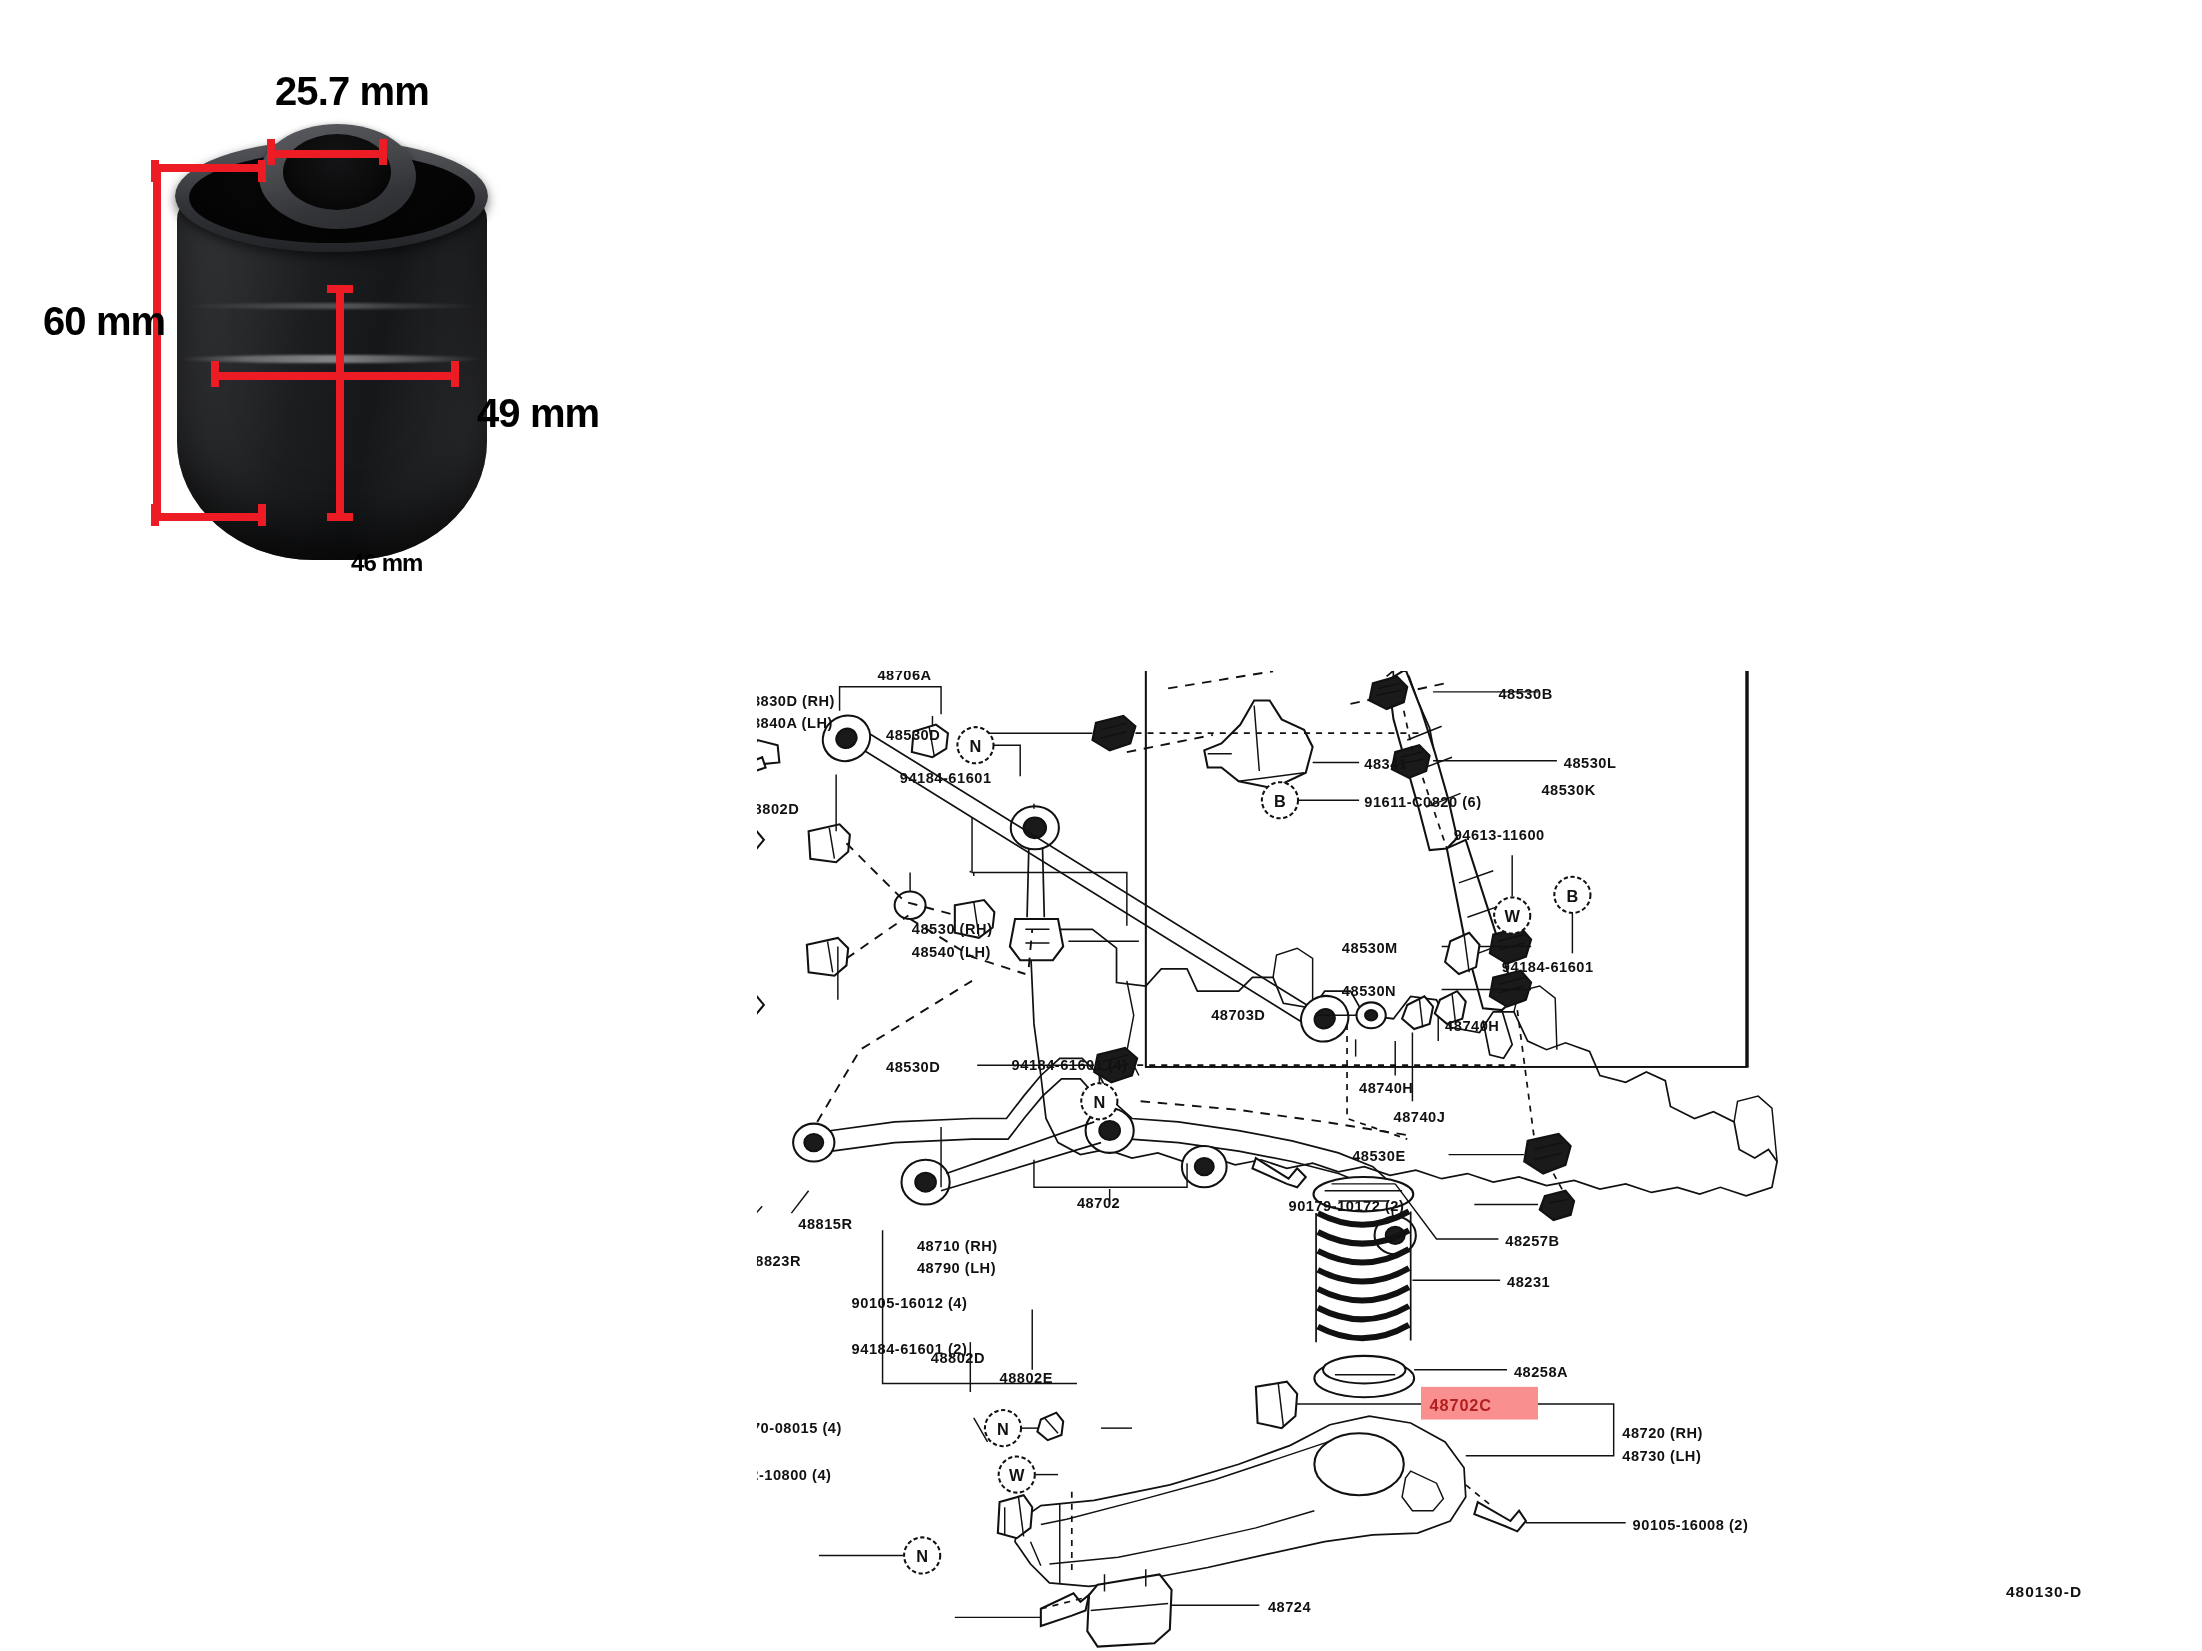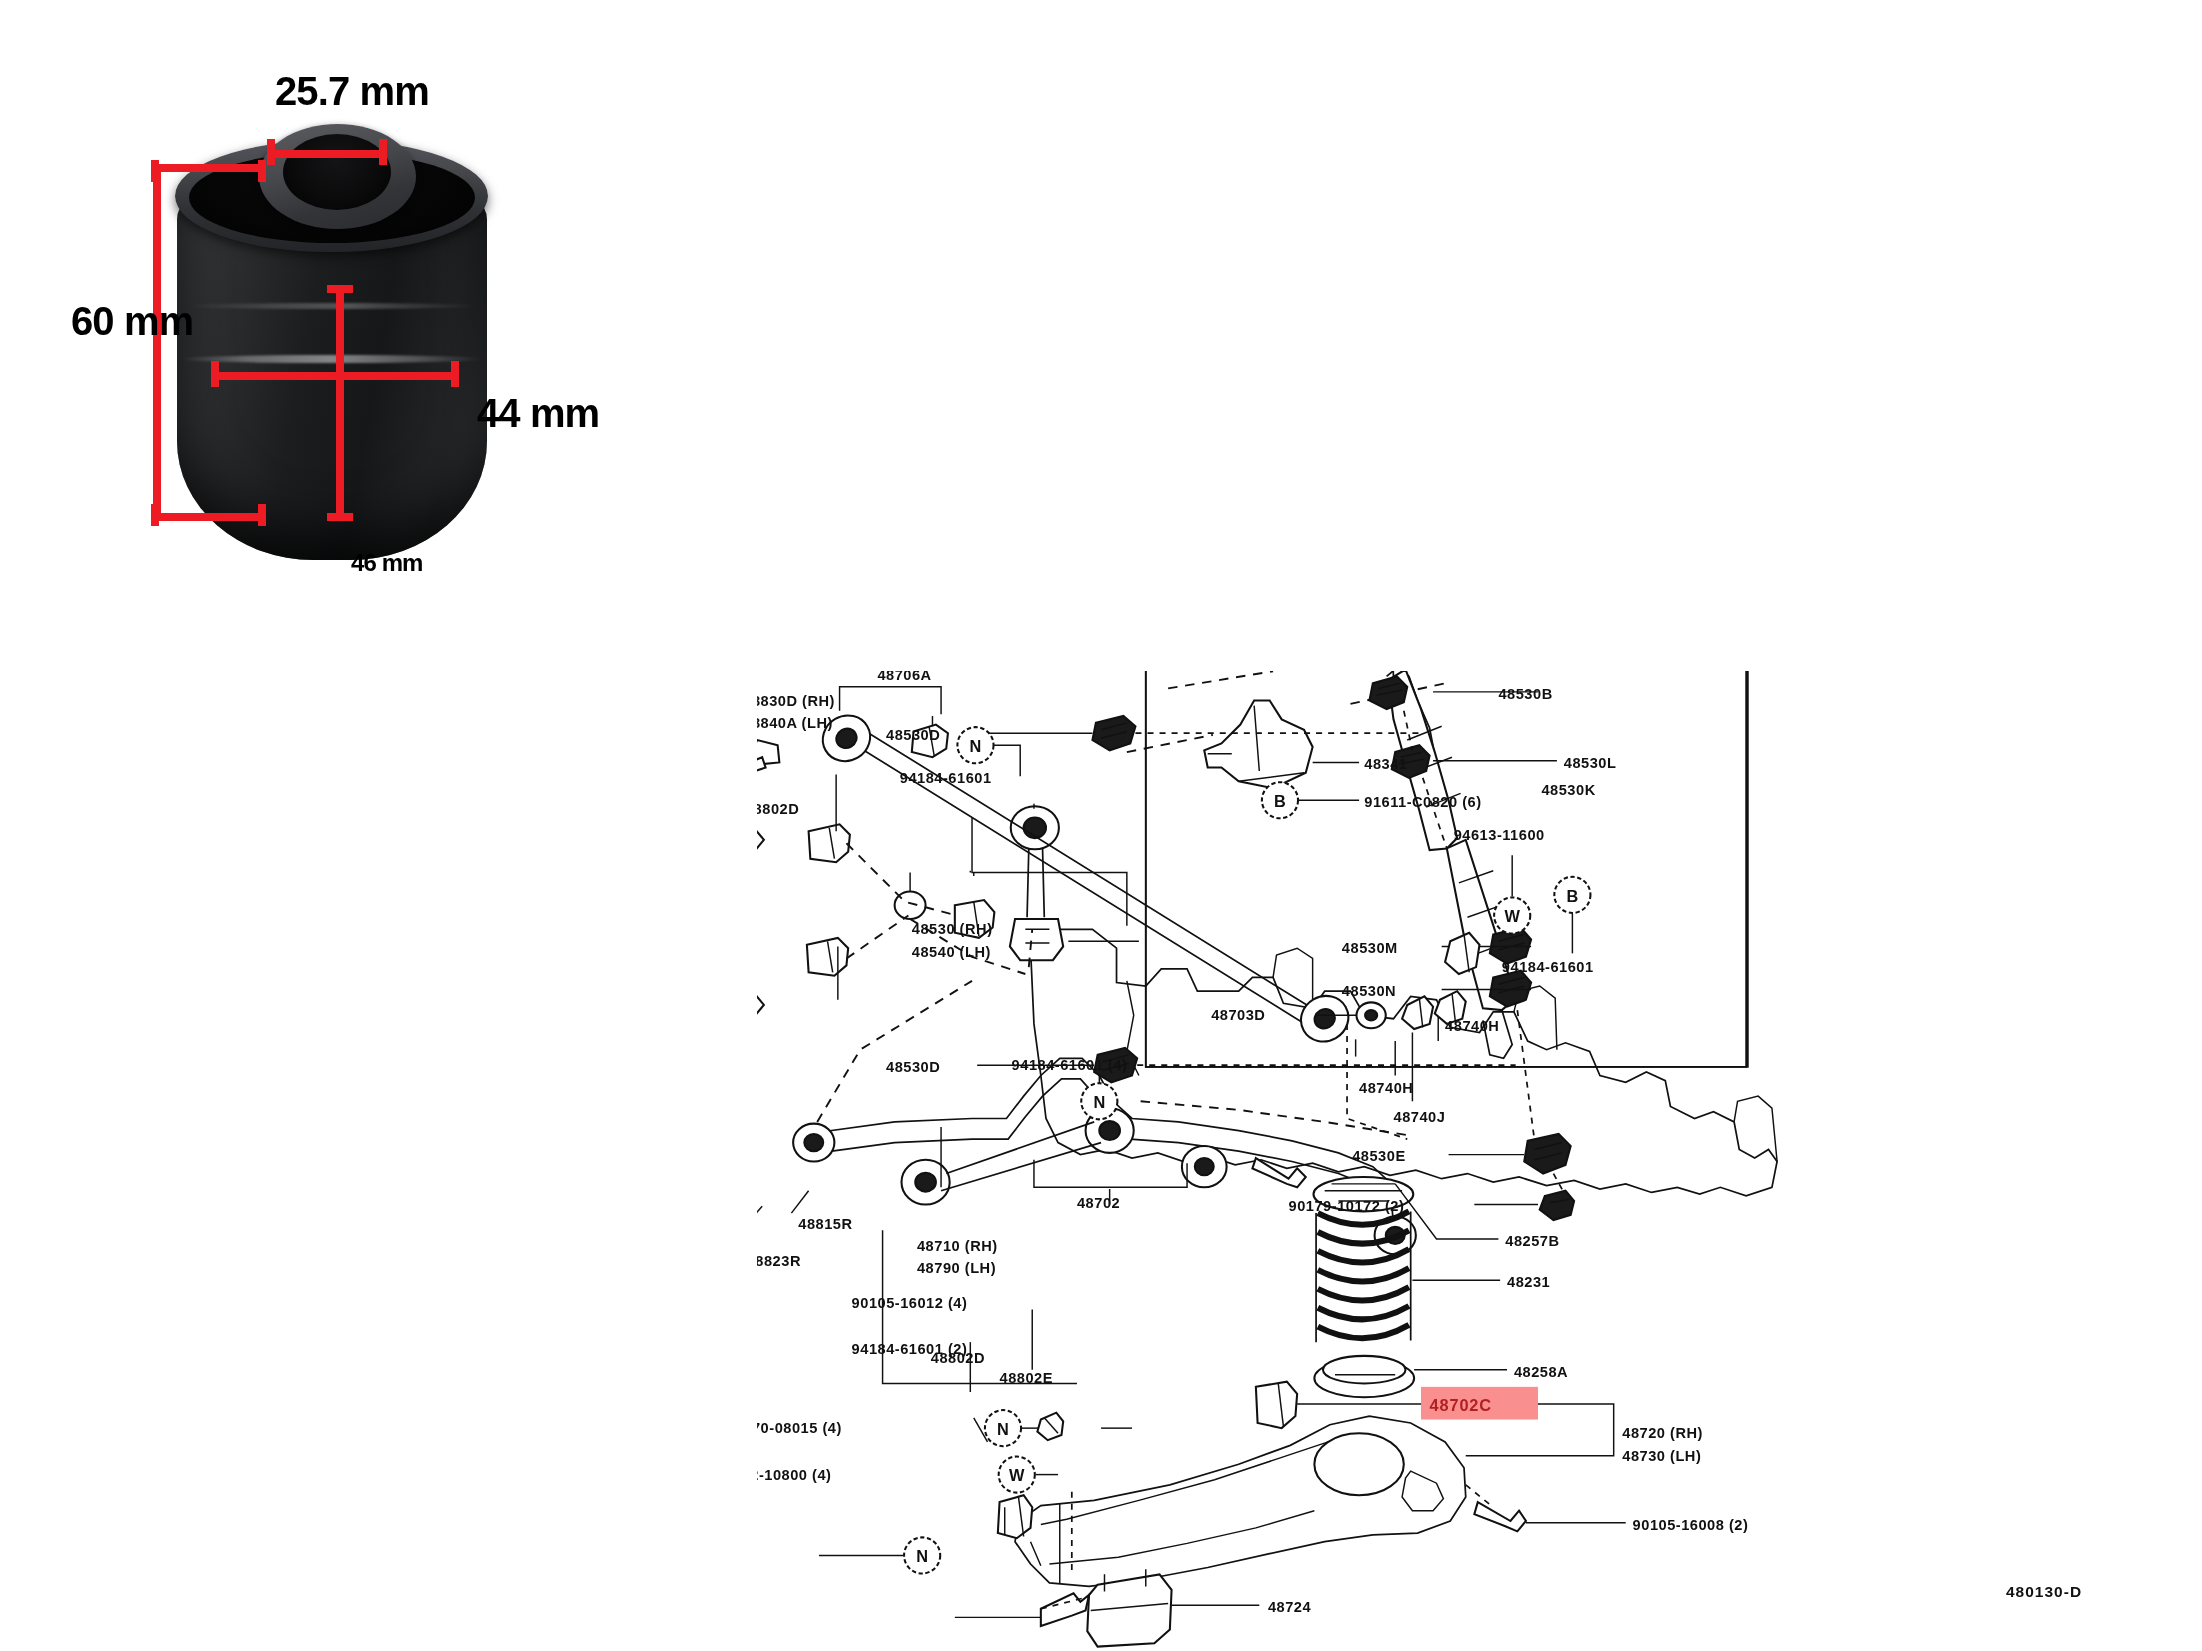--- a/index.html
+++ b/index.html
@@ -5,21 +5,21 @@
   html,body{margin:0;padding:0;background:#ffffff;}
   body{width:2203px;height:1652px;position:relative;overflow:hidden;
        font-family:"Liberation Sans",sans-serif;}
 
   
   #photo-panel{position:absolute;left:0;top:0;width:860px;height:998px;}
 
   .dim-label{position:absolute;color:#000;font-weight:bold;
              font-family:"Liberation Sans",sans-serif;white-space:nowrap;}
   #lbl-top{left:275px;top:69px;font-size:40px;letter-spacing:-0.9px;}
-  #lbl-left{left:43px;top:299px;font-size:40px;letter-spacing:-0.9px;margin-left:28px;}
+  #lbl-left{left:43px;top:299px;font-size:40px;letter-spacing:-0.9px;}
   #lbl-right{left:477px;top:391px;font-size:40px;letter-spacing:-0.9px;}
   #lbl-bottom{left:351px;top:549px;font-size:24px;letter-spacing:-0.9px;}
 
   
   .bush-wrap{position:absolute;left:151px;top:112px;width:361px;height:447px;}
   .bush-body{position:absolute;left:26px;top:52px;width:310px;height:396px;
      background:linear-gradient(100deg,#3b3c3e 0%,#2d2e30 18%,#1c1d1f 42%,#161719 62%,#242527 84%,#3a3b3d 100%);
      border-radius:46% 46% 44% 44% / 14% 14% 30% 30%;
      box-shadow:inset 0 -26px 52px rgba(0,0,0,.75);}
   .bush-seam{position:absolute;left:29px;top:243px;width:303px;height:7.7px;
@@ -96,21 +96,21 @@
   <div class="rl rl-h" style="left:213px;top:372px;width:245px;"></div>
   <div class="cap-v" style="left:211px;top:361px;"></div>
   <div class="cap-v" style="left:451px;top:361px;"></div>
 
   <div class="rl rl-v" style="left:336px;top:288px;height:232px;"></div>
   <div class="cap-h" style="left:327px;top:285px;"></div>
   <div class="cap-h" style="left:327px;top:513px;"></div>
 
   <div class="dim-label" id="lbl-top">25.7 mm</div>
   <div class="dim-label" id="lbl-left">60 mm</div>
-  <div class="dim-label" id="lbl-right">44 mm</div>
+  <div class="dim-label" id="lbl-right">49 mm</div>
   <div class="dim-label" id="lbl-bottom">46 mm</div>
 </div>
 
 <div id="diagram">
 <svg width="1445" height="981" viewBox="0 0 1680 1140" xmlns="http://www.w3.org/2000/svg">
 
   <g>
     <path class="ln" d="M318 322 L350 300 L390 300 L418 322 L418 362 L452 366 L470 346
       L500 346 L512 372 L560 372 L576 356 L600 356 L612 386 L646 392 L660 372 L690 372
       L706 400 L740 404 L760 378 L790 382 L806 414 L840 420 L856 396 L880 396

